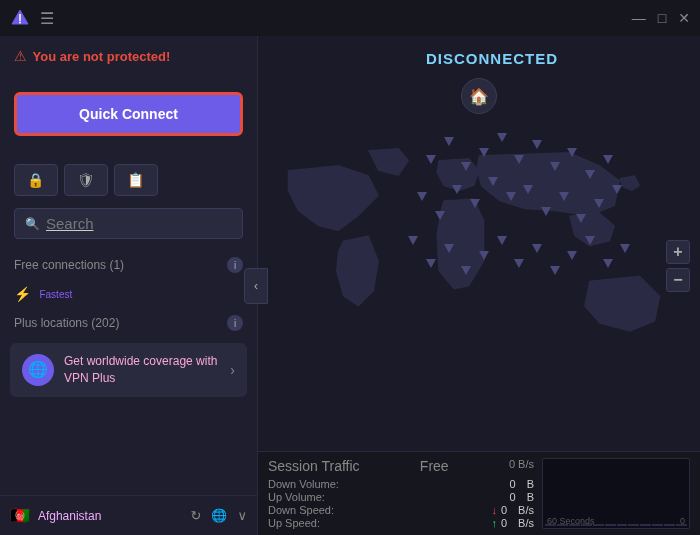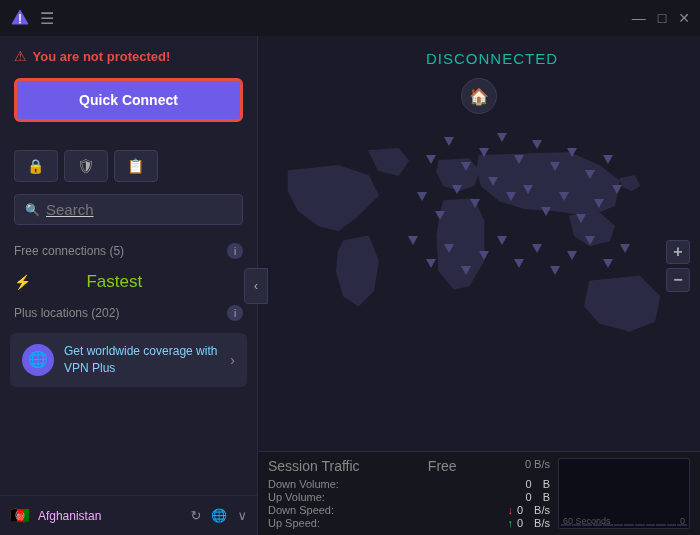--- a/index.html
+++ b/index.html
@@ -97,20 +97,21 @@
       padding: 11px;
       background: #6c5ce7;
       color: #fff;
       border: 3px solid #e74c3c;
       border-radius: 6px;
       font-size: 14px;
       font-weight: 600;
       cursor: pointer;
       margin-bottom: 14px;
       outline: none;
+      margin-top: 14px;
     }
 
     
     .tabs {
       display: flex;
       border-bottom: 1px solid #2a2a3e;
       margin-bottom: 8px;
     }
     .tab {
       flex: 1;
@@ -221,24 +222,23 @@
       align-items: center;
       padding: 7px 14px;
       cursor: pointer;
       gap: 8px;
     }
     .item-icon {
       color: #f1c40f;
       font-size: 14px;
     }
     .item-label {
-      font-size: 17px;
-      color: #84cc16;
-      flex: 1;
-      margin-left: 47px;
+      font-size: 10px;
+      color: #8b5cf6;
+      flex: 1;
     }
 
     
     .plus-banner {
       margin: 6px 10px;
       background: #2a2a3e;
       border-radius: 6px;
       padding: 10px 12px;
       display: flex;
       align-items: center;
@@ -252,21 +252,21 @@
       background: #6c5ce7;
       display: flex;
       align-items: center;
       justify-content: center;
       font-size: 16px;
       flex-shrink: 0;
     }
     .plus-banner-text {
       flex: 1;
       font-size: 12px;
-      color: #7dd3fc;
+      color: #f9a8d4;
       line-height: 1.4;
     }
     .plus-banner-arrow {
       color: #888;
       font-size: 14px;
     }
 
     
     .sidebar-bottom {
       height: 40px;
@@ -314,23 +314,23 @@
 
     .disconnected-badge {
       background: #1a1a28;
       border-radius: 20px;
       padding: 6px 20px;
       display: flex;
       align-items: center;
       gap: 8px;
     }
     .disconnected-text {
-      color: #14b8a6;
+      color: #7dd3fc;
       font-size: 15px;
-      font-weight: 400;
+      font-weight: 700;
       letter-spacing: 1px;
       margin-left: 26px;
     }
 
     .home-btn {
       position: absolute;
       top: 42px;
       left: 50%;
       transform: translateX(-50%);
       width: 36px;
@@ -467,21 +467,21 @@
       font-size: 11px;
       color: #ccc;
       display: flex;
       align-items: center;
       gap: 4px;
     }
     .arrow-down { color: #e74c3c; }
     .arrow-up { color: #2ecc71; }
 
     .chart-area {
-      width: 132px;
+      width: 148px;
       background: #0d0d18;
       border: 1px solid #2a2a3e;
       border-radius: 2px;
       position: relative;
       overflow: hidden;
     }
 
     .chart-grid {
       width: 100%;
       height: 100%;
@@ -561,21 +561,21 @@
       <div class="search-wrap">
         <div class="search-input-container">
           <span class="search-icon-inner">🔍</span>
           <input class="search-input" type="text" placeholder="Search" style="">
         </div>
       </div>
 
       <div class="list-area">
 
         <div class="section-header">
-          <span class="section-title">Free connections (5)</span>
+          <span class="section-title">Free connections (1)</span>
           <div class="section-info">i</div>
         </div>
         <div class="list-item">
           <span class="item-icon">⚡</span>
           <span class="item-label">Fastest</span>
         </div>
 
         <div class="section-header">
           <span class="section-title">Plus locations (202)</span>
           <div class="section-info">i</div>

